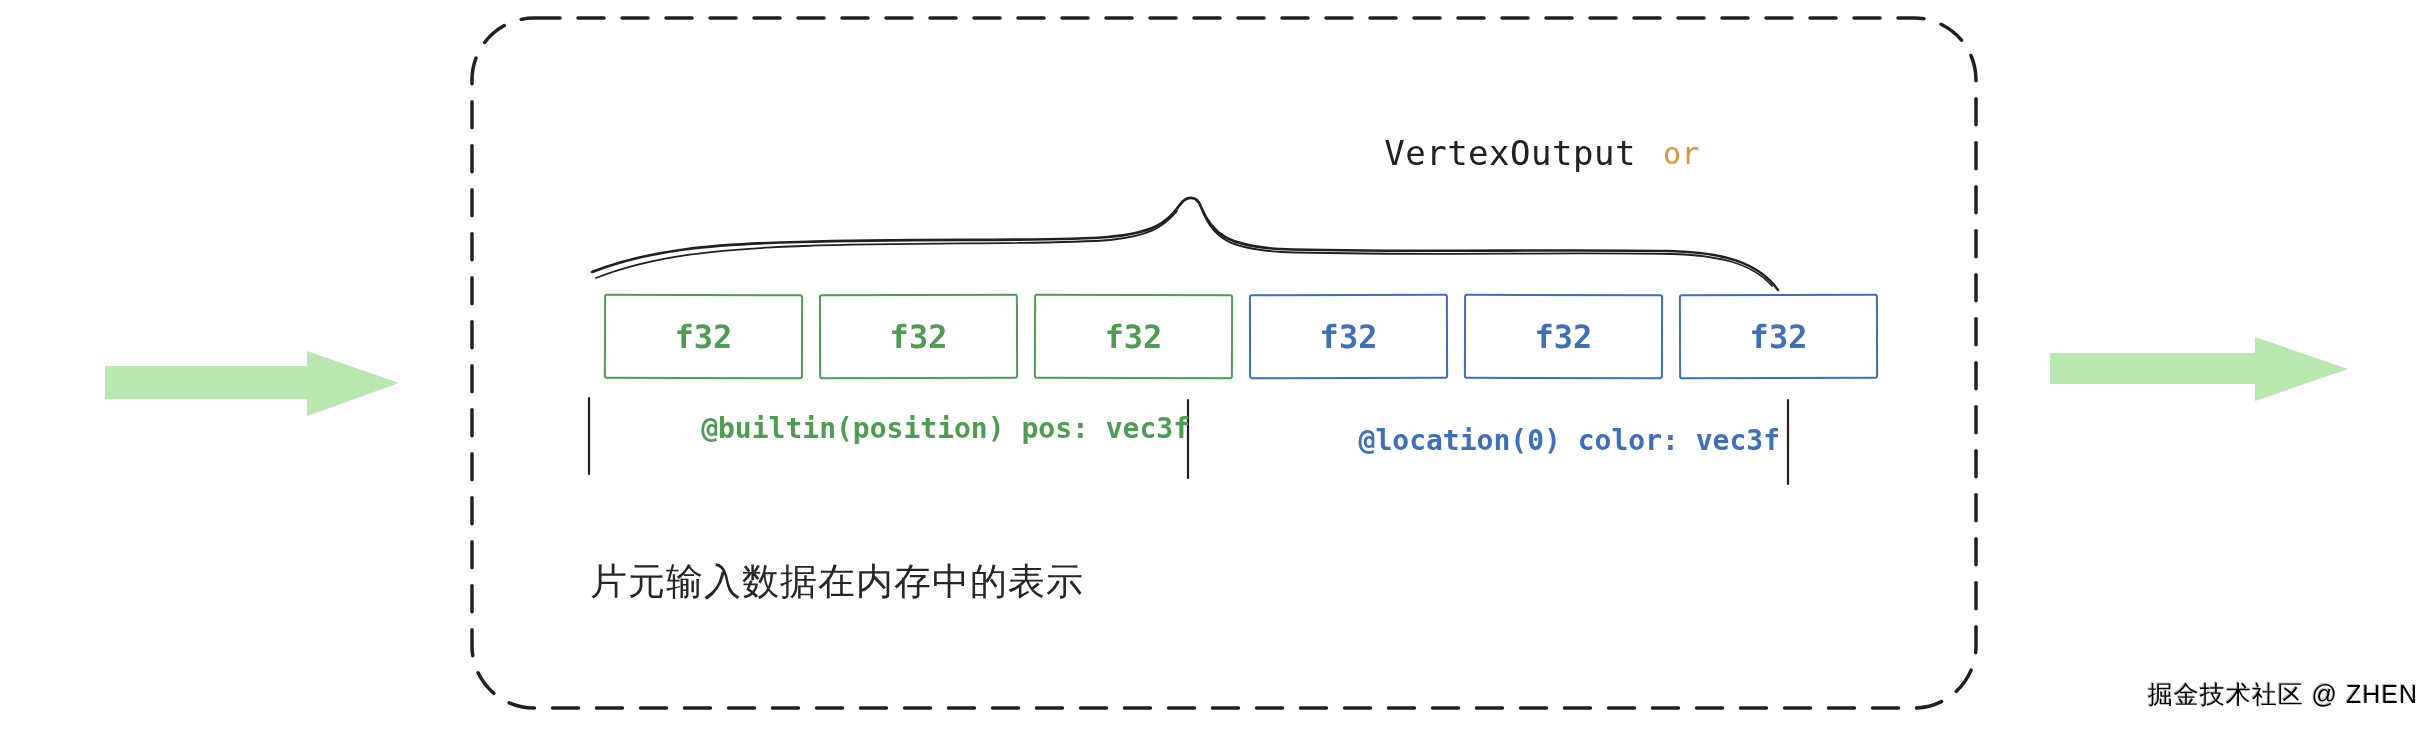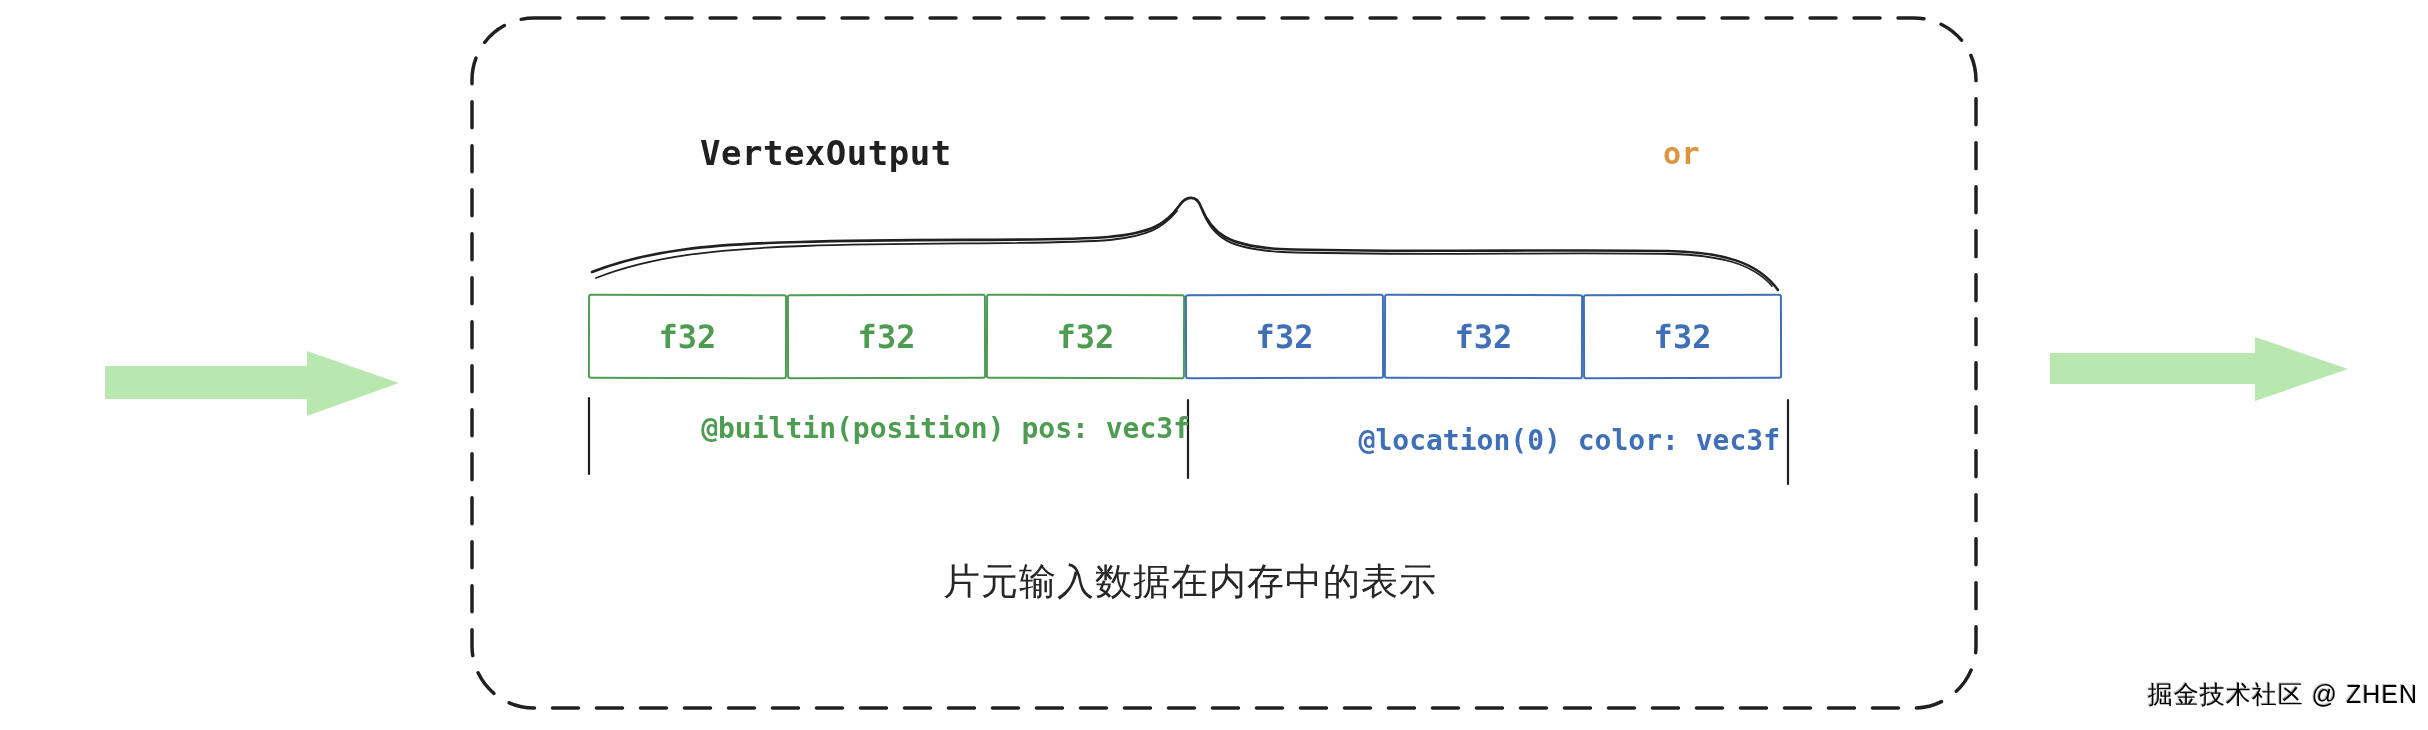--- a/index.html
+++ b/index.html
@@ -13,57 +13,57 @@
   }
   .layer {
     position: absolute;
     left: 0; top: 0;
     width: 2428px; height: 730px;
   }
   
   .title {
     position: absolute;
     left: 700px; top: 130px; width: 1000px; height: 46px;
-    display: flex; justify-content: space-between; align-items: center;
-    column-gap: 41px;
-    font-size: 34px; font-weight: bold; color: #202020;
+    display: flex; justify-content: flex-end; align-items: center;
+    column-gap: 27px;
+    font-size: 34px; font-weight: normal; color: #202020;
     letter-spacing: 0.5px;
     white-space: nowrap;
   }
-  .title .or { color: #de943c; font-size: 30px; margin-left: 8px; }
+  .title .or { color: #de943c; font-size: 30px; }
   
   .cells {
     position: absolute;
     left: 588px; top: 294px;
     display: flex;
   }
   .cell {
     width: 195px; height: 81px;
     display: flex; align-items: center; justify-content: center;
     font-size: 32px; font-weight: bold;
     background: #ffffff;
     border-radius: 3px;
+    margin-left: 16px;
   }
   .cell.green { border: 2.5px solid #4e9b52; color: #4e9b52; }
   .cell.blue  { border: 2.5px solid #3e6fb7; color: #3e6fb7; }
   .cell:nth-child(odd)  { transform: rotate(0.15deg); }
   .cell:nth-child(even) { transform: rotate(-0.15deg); }
   
   .ann {
     position: absolute;
     font-size: 28px; font-weight: bold;
     text-align: right; white-space: nowrap;
   }
   .ann.green { left: 588px; top: 412px; width: 602px; color: #4e9b52; }
   .ann.blue  { left: 1188px; top: 424px; width: 592px; color: #3e6fb7; }
   
   .caption {
     position: absolute;
     left: 590px; top: 557px; width: 1200px;
-    text-align: center;
     font-family: "Liberation Sans", "DejaVu Sans", sans-serif;
     font-size: 37px; color: #262626;
     letter-spacing: 1px;
   }
   
   .watermark {
     position: absolute;
     right: 10px; top: 678px;
     font-family: "Liberation Sans", "DejaVu Sans", sans-serif;
     font-size: 25px; color: #000000;

